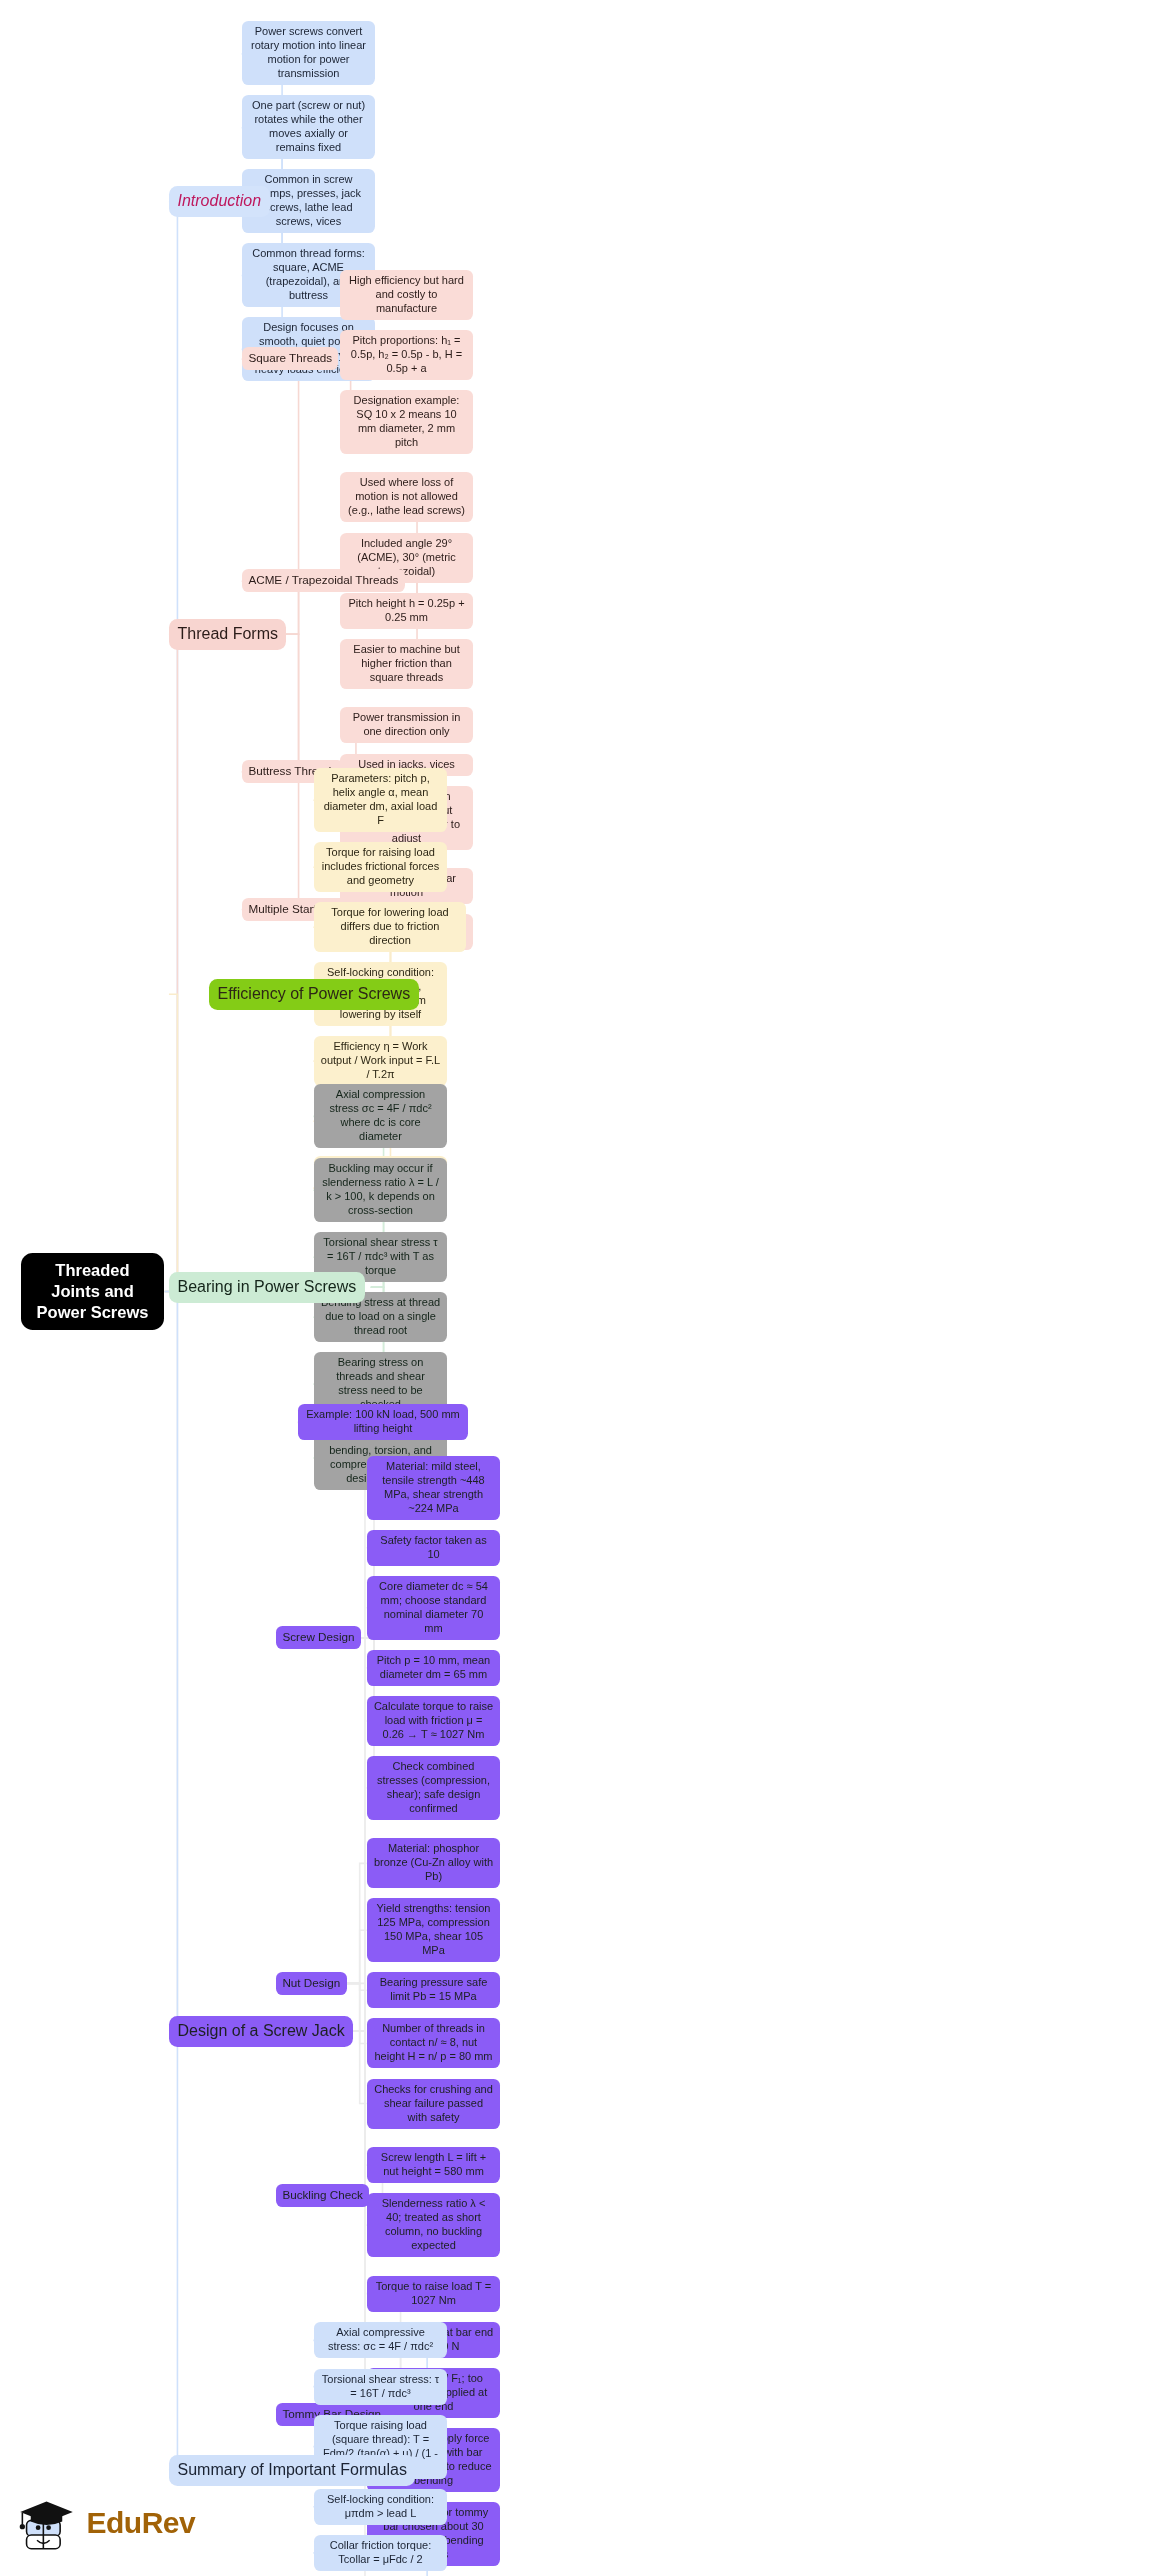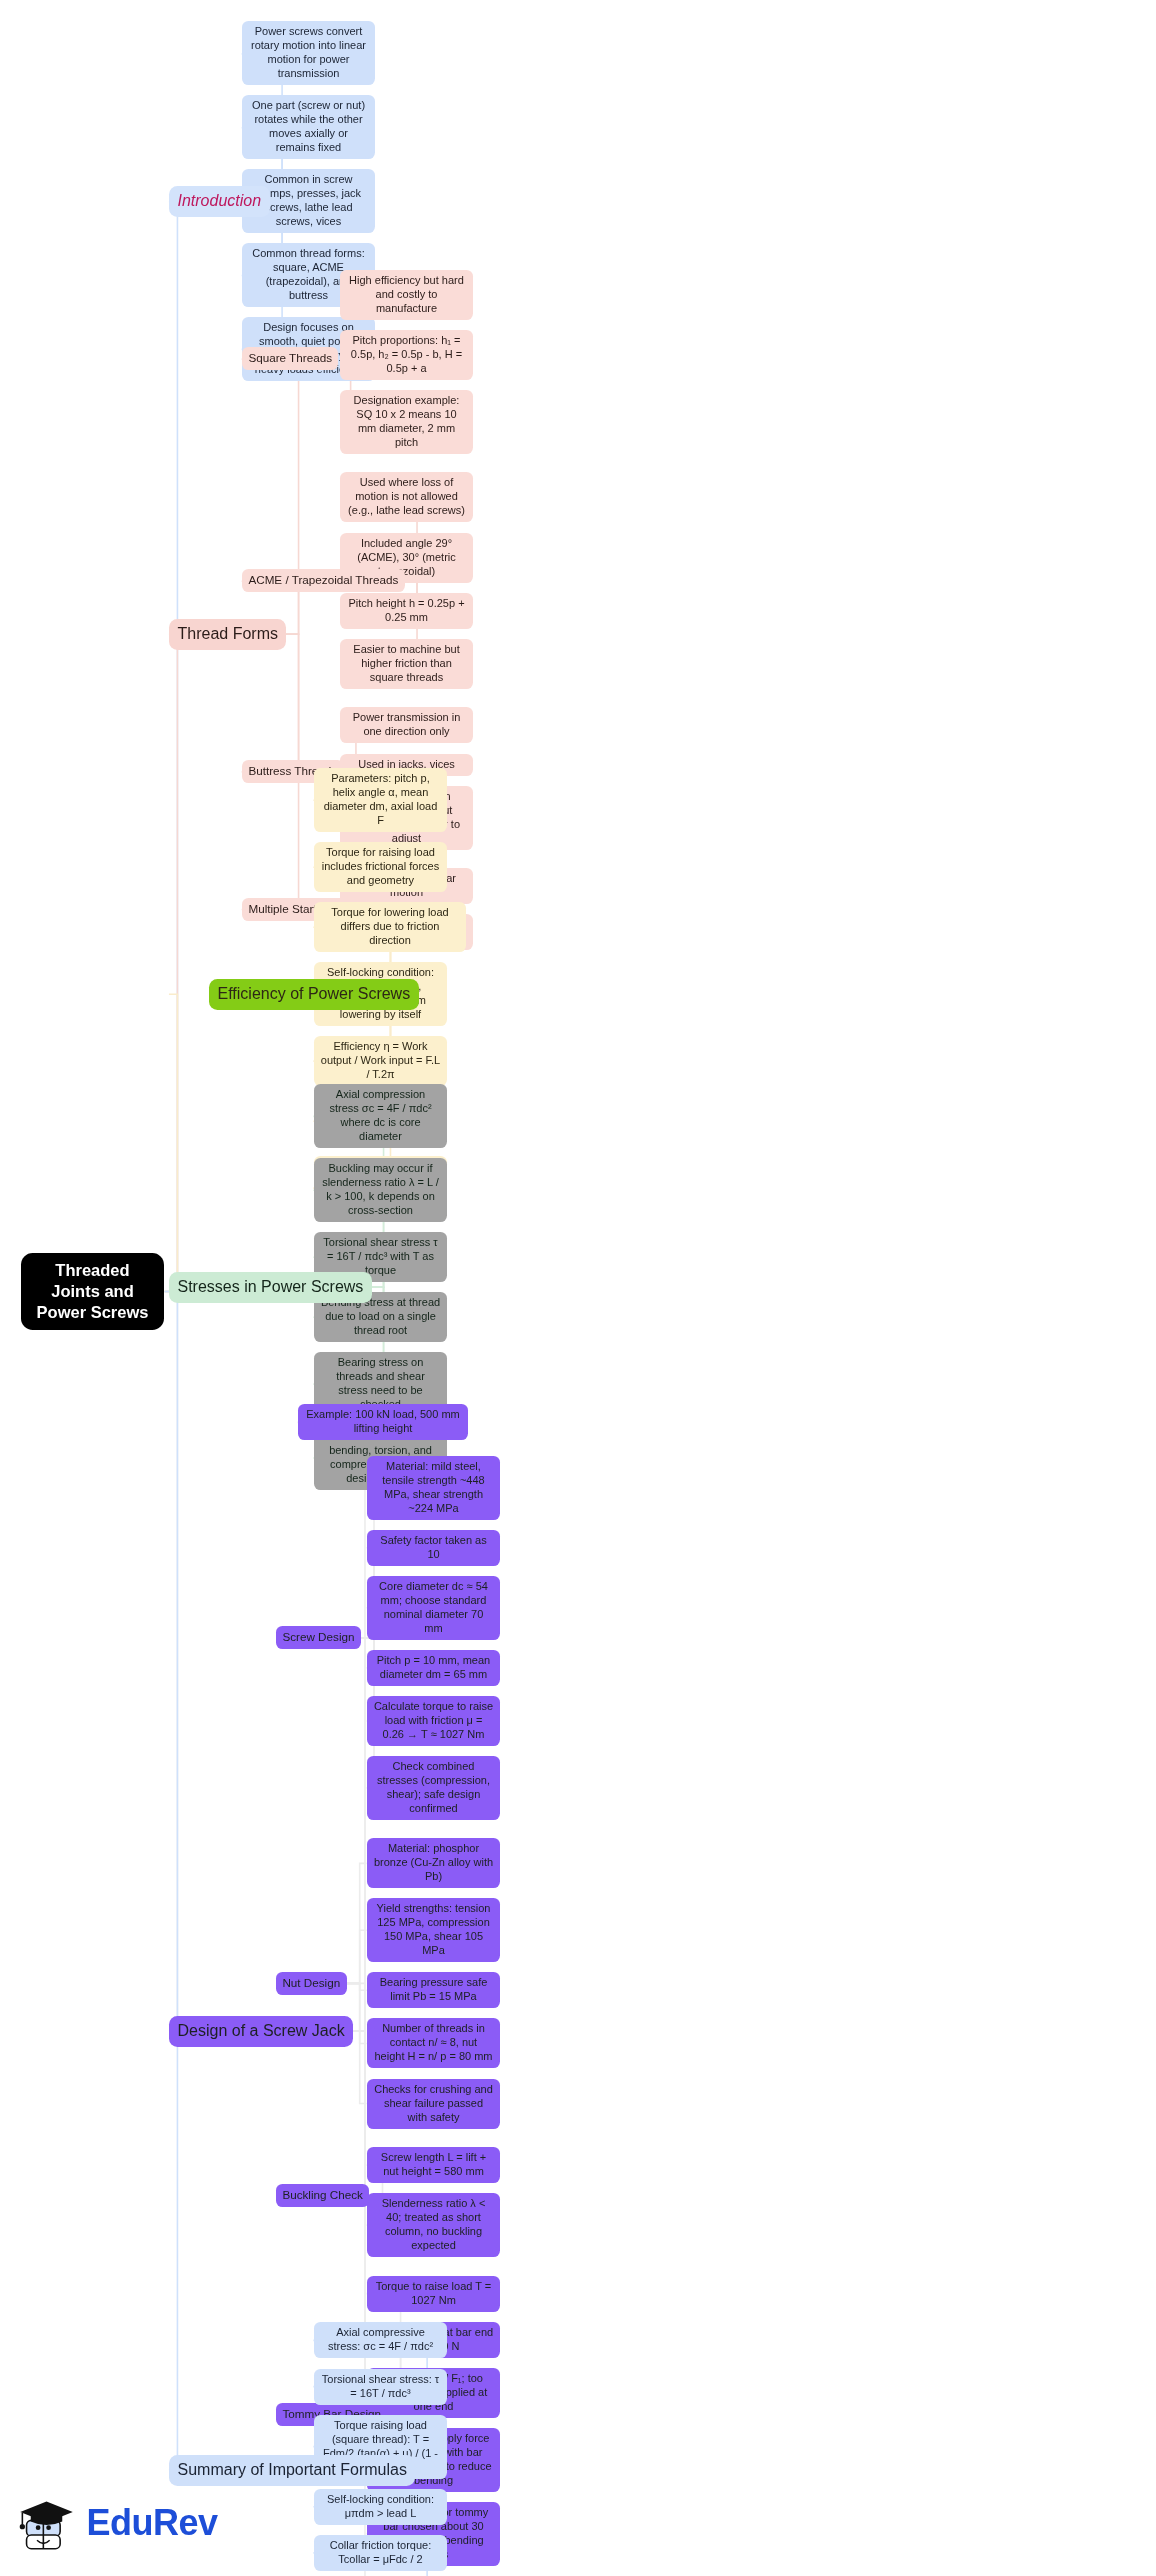--- a/index.html
+++ b/index.html
@@ -35,21 +35,21 @@
   .c-red-lite  {background:#fadcd7;color:#2b1c19;}
   .c-yellow    {background:#84cc16;color:#2d2715;margin-left:40px;}
   .c-yellow-lite{background:#fcf0cd;color:#2d2715;}
   .c-green     {background:#ccebd4;color:#14251a;}
   .c-green-lite{background:#a3a3a3;color:#14251a;}
   .c-grey      {background:#8b5cf6;color:#1d2023;}
 
   
   #logo{position:absolute;left:15px;top:2483px;width:202px;height:80px;display:flex;align-items:center;gap:8.5px;}
   #logo .mark{width:63px;height:63px;position:relative;flex:0 0 auto;}
-  #logo .word{font-size:36px;font-weight:bold;color:#1d4ed8;letter-spacing:-0.5px;}
+  #logo .word{font-size:30px;font-weight:bold;color:#a16207;letter-spacing:-0.5px;}
 </style>
 </head>
 <body>
 
 <div id="canvas">
   <svg id="edges" xmlns="http://www.w3.org/2000/svg" viewBox="0 0 2176 4847" width="1156" height="2576">
       <path d="M507 378.5 H531 V100.5 H455" fill="none" stroke="#cfe1fb" stroke-width="3"></path>
       <path d="M507 378.5 H531 V239.5 H455" fill="none" stroke="#cfe1fb" stroke-width="3"></path>
       <path d="M507 378.5 H531 V378.5 H455" fill="none" stroke="#cfe1fb" stroke-width="3"></path>
       <path d="M507 378.5 H531 V517.5 H455" fill="none" stroke="#cfe1fb" stroke-width="3"></path>
@@ -152,21 +152,21 @@
     <div class="node leaf c-yellow-lite" style="width: 133px; left: 314px; top: 1036px;">Efficiency η = Work output / Work input = F.L / T.2π</div>
     <div class="node leaf c-yellow-lite" style="width: 133px; left: 314px; top: 1096px;">Trapezoidal threads have increased friction due to wedging effect</div>
     <div class="node leaf c-yellow-lite" style="width: 133px; left: 314px; top: 1156px;">Collar friction adds to required torque: torque += μFdc / 2, where dc is collar diameter</div>
     <div class="node topic c-yellow" style="left: 169px; top: 979px;">Efficiency of Power Screws</div>
     <div class="node leaf c-green-lite" style="width: 133px; left: 314px; top: 1084px;">Axial compression stress σc = 4F / πdc² where dc is core diameter</div>
     <div class="node leaf c-green-lite" style="width: 133px; left: 314px; top: 1158px;">Buckling may occur if slenderness ratio λ = L / k &gt; 100, k depends on cross-section</div>
     <div class="node leaf c-green-lite" style="width: 133px; left: 314px; top: 1232px;">Torsional shear stress τ = 16T / πdc³ with T as torque</div>
     <div class="node leaf c-green-lite" style="width: 133px; left: 314px; top: 1292px;">Bending stress at thread due to load on a single thread root</div>
     <div class="node leaf c-green-lite" style="width: 133px; left: 314px; top: 1352px;">Bearing stress on threads and shear stress need to be checked</div>
     <div class="node leaf c-green-lite" style="width: 133px; left: 314px; top: 1426px;">Combined stress from bending, torsion, and compression defines design criteria</div>
-    <div class="node topic c-green" style="left: 169px; top: 1272px;">Stresses in Power Screws</div>
+    <div class="node topic c-green" style="left: 169px; top: 1272px;">Bearing in Power Screws</div>
     <div class="node leaf c-grey" style="width: 170px; left: 298px; top: 1404px;">Example: 100 kN load, 500 mm lifting height</div>
     <div class="node leaf c-grey" style="width: 133px; left: 367px; top: 1456px;">Material: mild steel, tensile strength ~448 MPa, shear strength ~224 MPa</div>
     <div class="node leaf c-grey" style="width: 133px; left: 367px; top: 1530px;">Safety factor taken as 10</div>
     <div class="node leaf c-grey" style="width: 133px; left: 367px; top: 1576px;">Core diameter dc ≈ 54 mm; choose standard nominal diameter 70 mm</div>
     <div class="node leaf c-grey" style="width: 133px; left: 367px; top: 1650px;">Pitch p = 10 mm, mean diameter dm = 65 mm</div>
     <div class="node leaf c-grey" style="width: 133px; left: 367px; top: 1696px;">Calculate torque to raise load with friction μ = 0.26 → T ≈ 1027 Nm</div>
     <div class="node leaf c-grey" style="width: 133px; left: 367px; top: 1756px;">Check combined stresses (compression, shear); safe design confirmed</div>
     <div class="node sub c-grey" style="left: 276px; top: 1626px;">Screw Design</div>
     <div class="node leaf c-grey" style="width: 133px; left: 367px; top: 1838px;">Material: phosphor bronze (Cu-Zn alloy with Pb)</div>
     <div class="node leaf c-grey" style="width: 133px; left: 367px; top: 1898px;">Yield strengths: tension 125 MPa, compression 150 MPa, shear 105 MPa</div>

